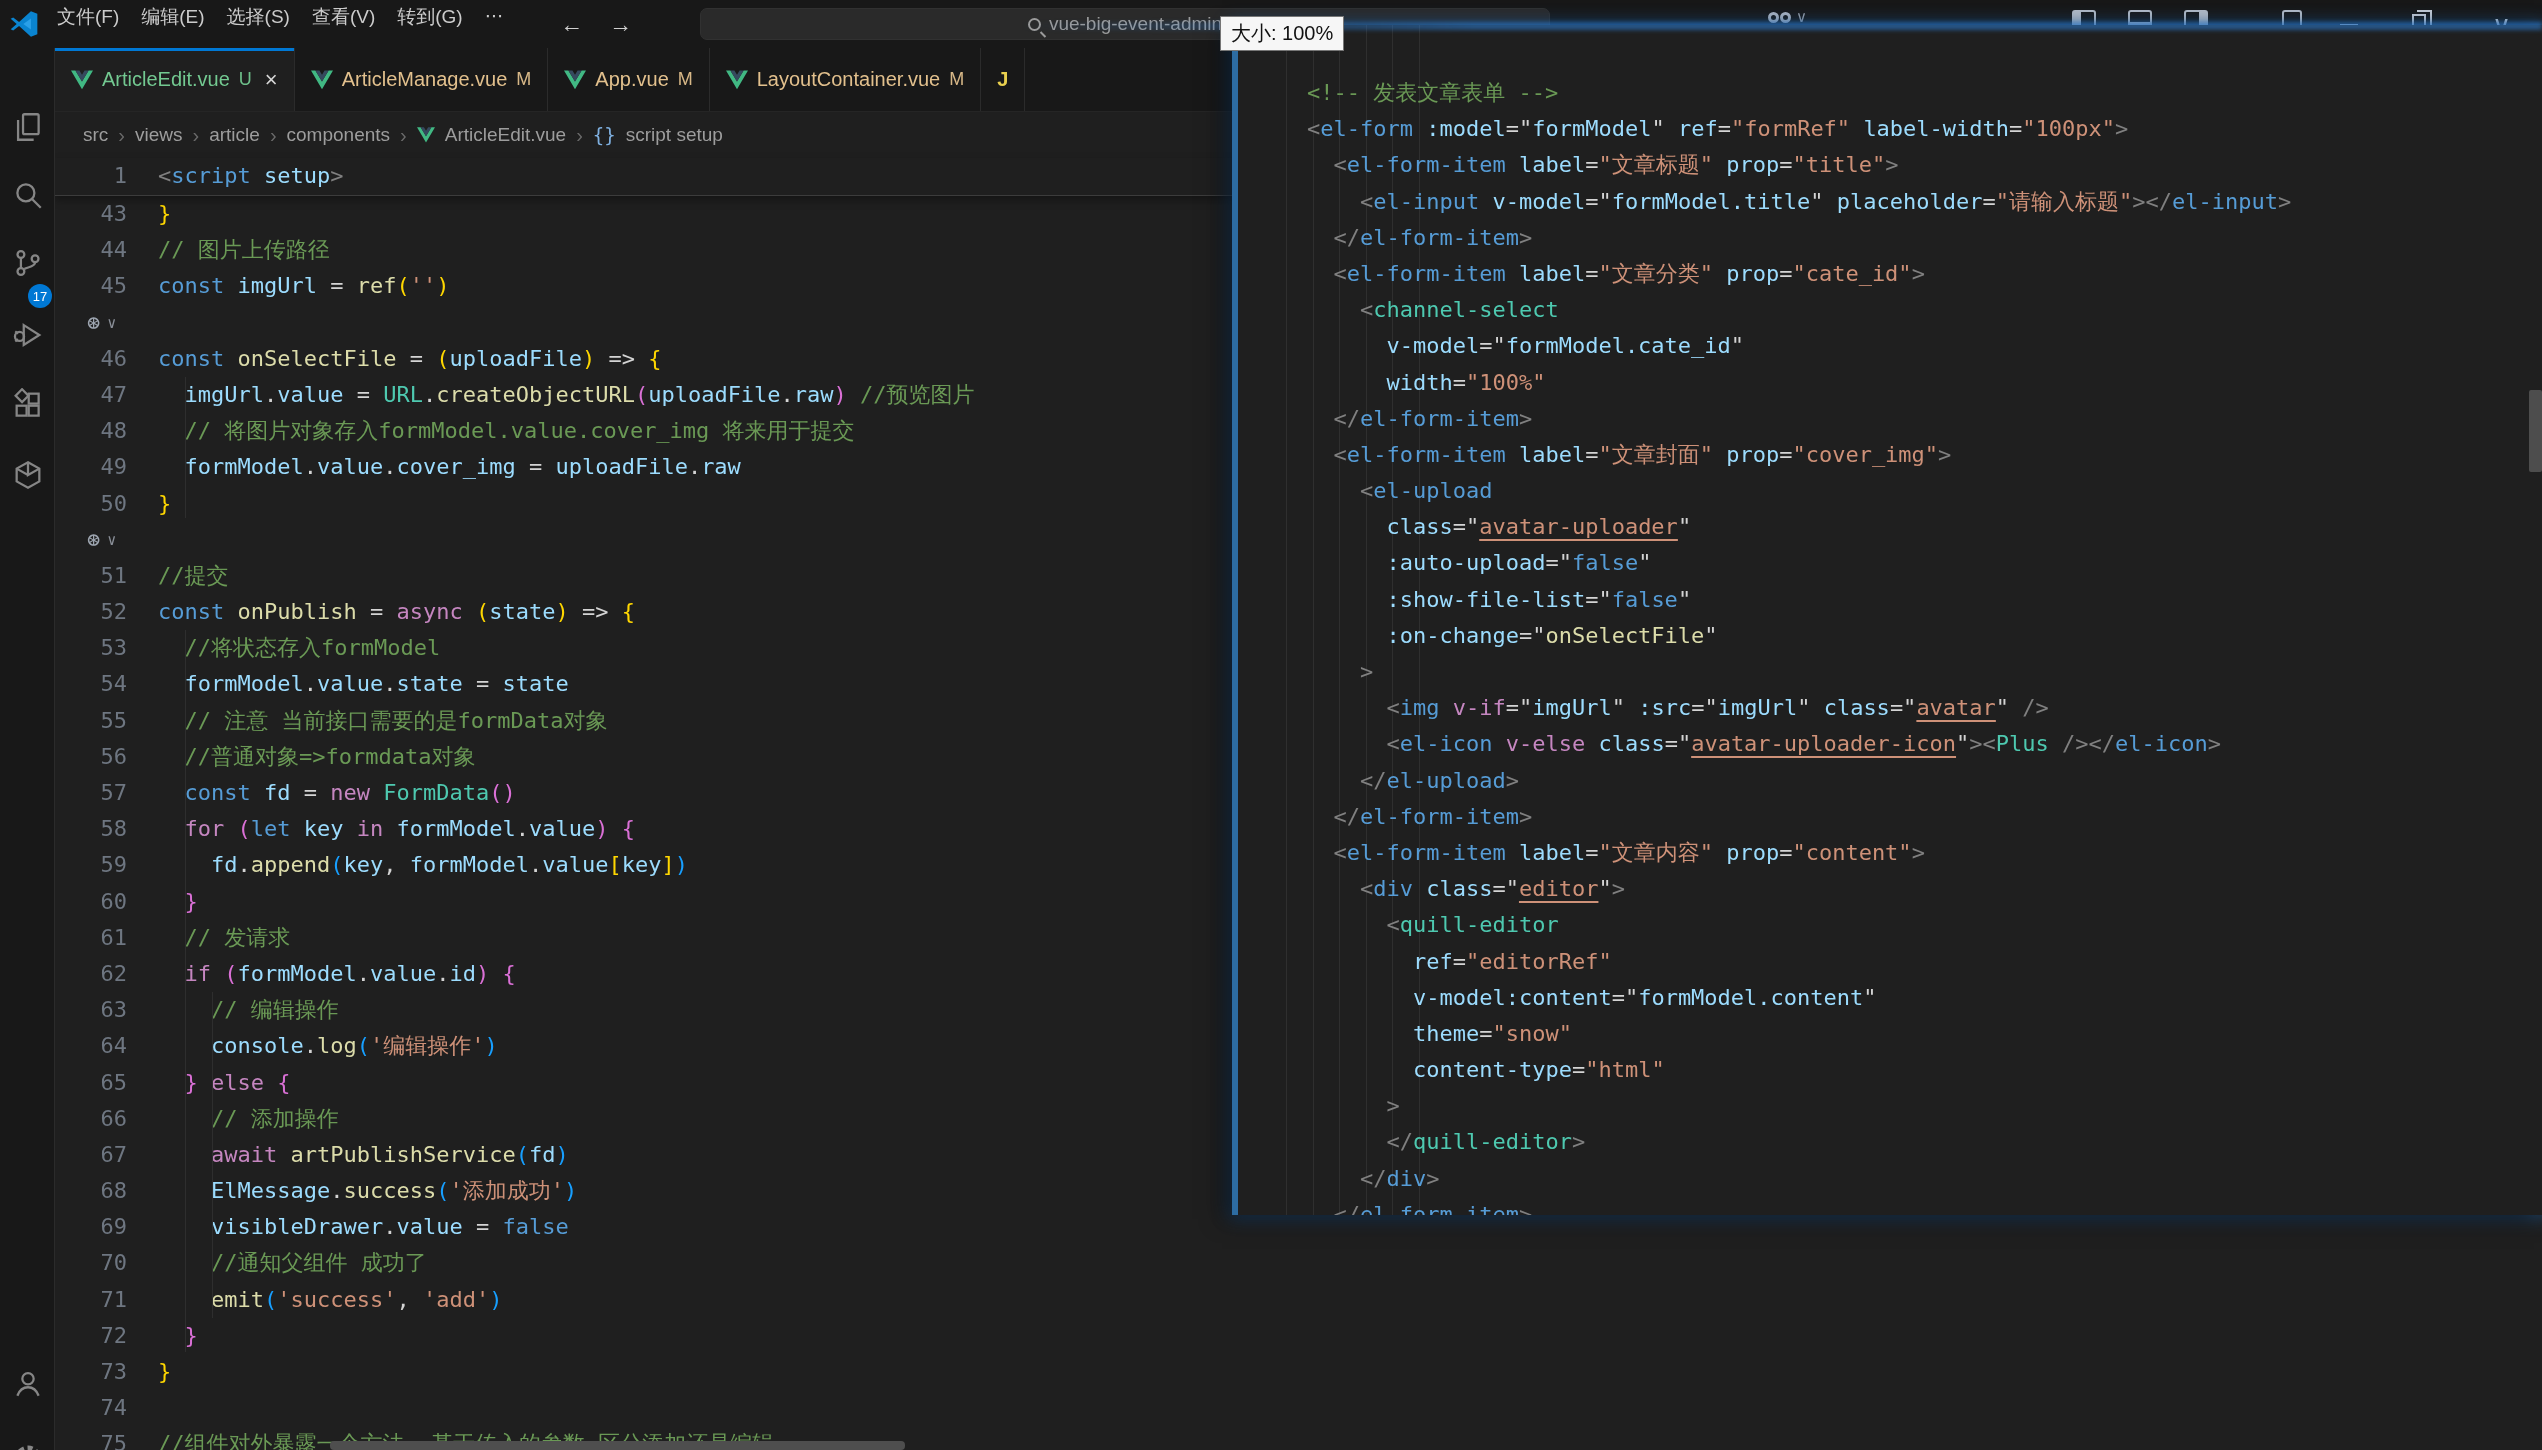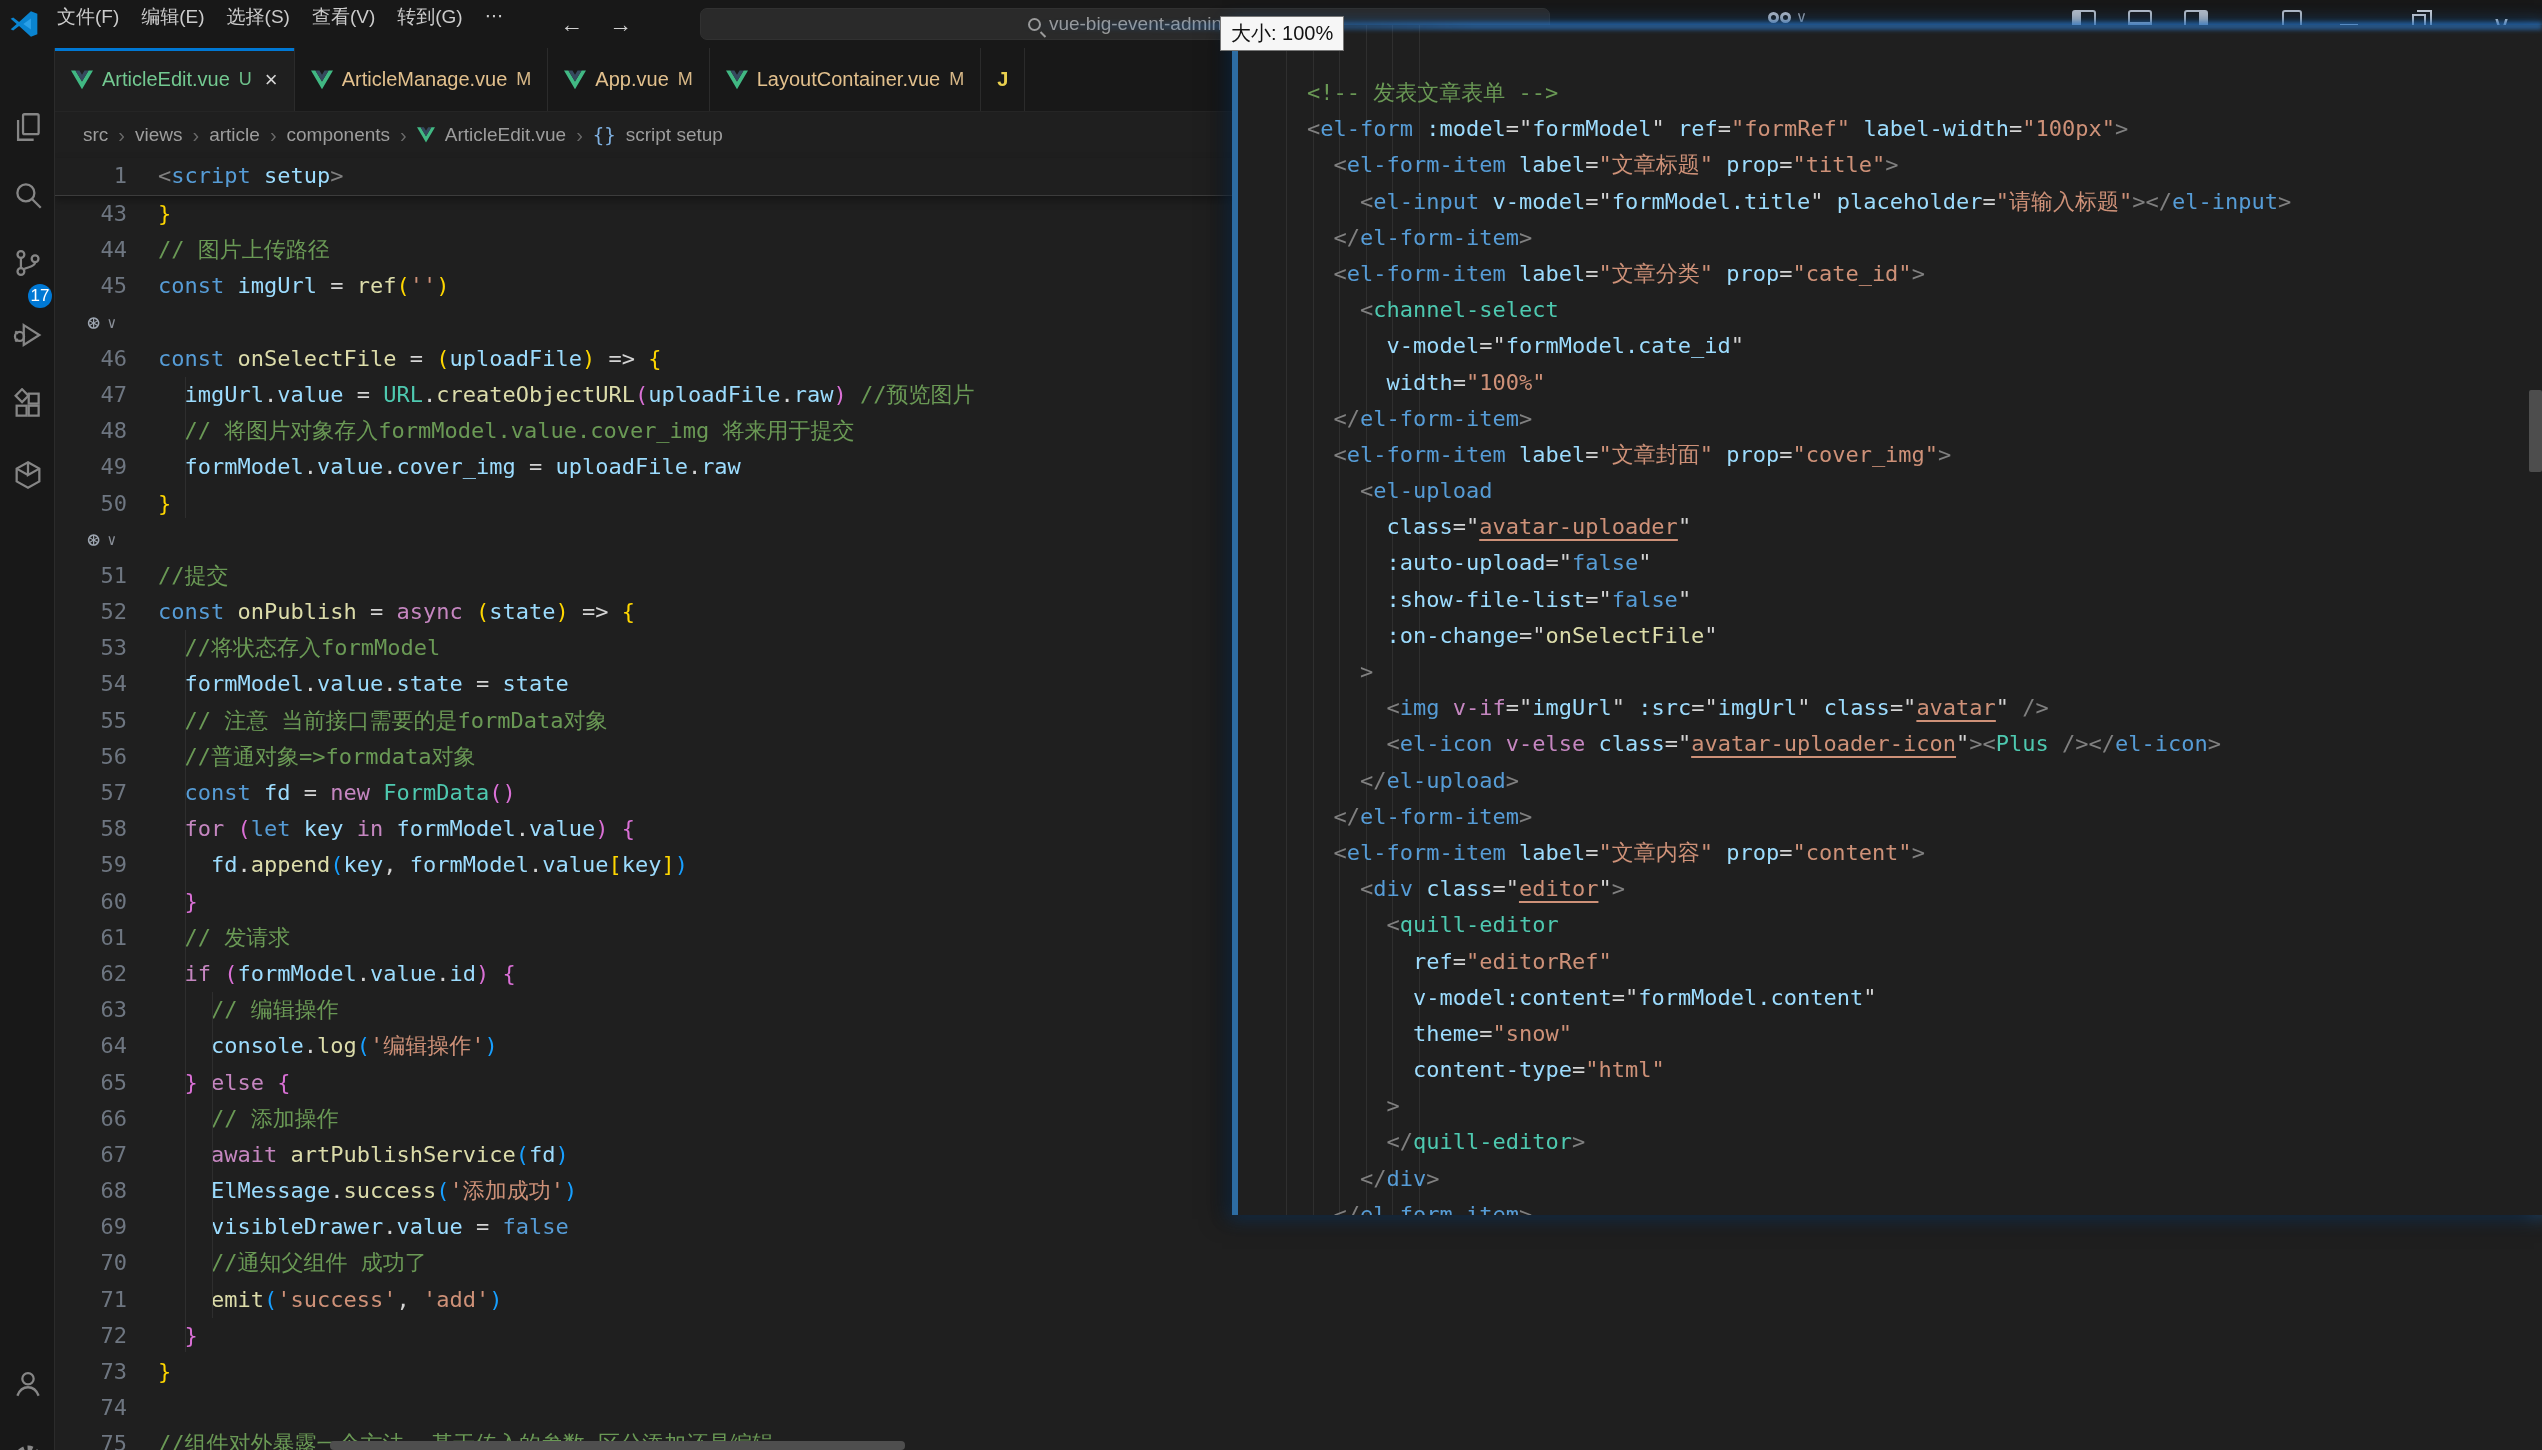--- a/index.html
+++ b/index.html
@@ -29,21 +29,21 @@
   #restore-ic{position:absolute;left:2412px;top:14px;width:14px;height:14px;border:2px solid #c8cdd5;}
   #restore-ic::before{content:"";position:absolute;left:3px;top:-6px;width:13px;height:13px;border:2px solid #c8cdd5;border-left:none;border-bottom:none;}
   #chevdown-ic{position:absolute;left:2492px;top:10px;color:#c8cdd5;font-size:26px;}
   #topglow{position:absolute;left:1020px;top:22px;width:1522px;height:8px;z-index:55;
     background:linear-gradient(to right,rgba(30,110,200,0),rgba(45,130,220,.55) 30%,rgba(45,130,220,.55));filter:blur(2px);}
   
   #activitybar{position:absolute;left:0;top:48px;width:55px;height:1402px;background:#181818;border-right:1px solid #2b2b2b;z-index:5;}
   .act-ic{position:absolute;left:11px;width:34px;height:34px;}
   .act-ic svg{stroke:#868686;fill:none;stroke-width:1.6;width:34px;height:34px;}
   #scm-badge{position:absolute;left:28px;top:236px;width:24px;height:24px;background:#0078d4;border-radius:50%;
-    color:#fff;font-size:17px;display:flex;align-items:center;justify-content:center;z-index:6;}
+    color:#fff;font-size:13px;display:flex;align-items:center;justify-content:center;z-index:6;}
   
   #tabbar{position:absolute;left:55px;top:48px;right:0;height:64px;background:#181818;display:flex;border-bottom:1px solid #252525;}
   .tab{position:relative;display:flex;align-items:center;gap:9px;padding:0 16px;border-right:1px solid #2b2b2b;
     font-size:20px;color:#e2c08d;white-space:nowrap;}
   .tab.active{background:#1f1f1f;color:#73c991;}
   .tab.active::before{content:"";position:absolute;left:0;right:0;top:0;height:3px;background:#0078d4;}
   .tbadge{font-size:18px;opacity:.95;}
   .tclose{color:#d7d7d7;font-size:22px;margin-left:4px;}
   .jsletter{color:#e8cf4e;font-weight:bold;font-size:20px;}
   

